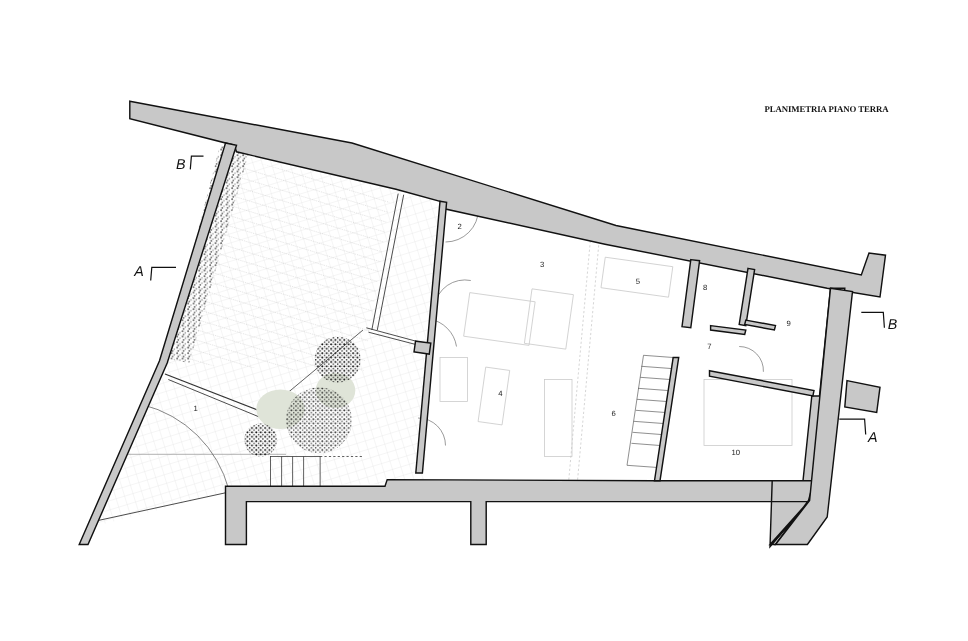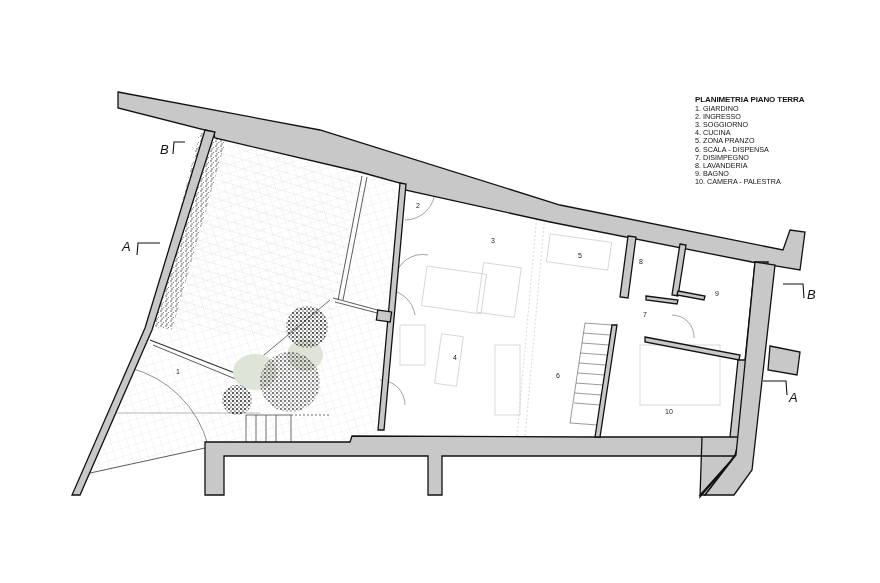--- a/index.html
+++ b/index.html
@@ -1,18 +1,18 @@
 <!DOCTYPE html>
 <html><head>
 <meta charset="utf-8">
 <style>
   html,body{margin:0;padding:0;background:#ffffff;}
   body{width:880px;height:583px;position:relative;overflow:hidden;font-family:"Liberation Sans",sans-serif;}
   #plan{position:absolute;left:0;top:0;width:880px;height:583px;}
-  .legend{position:absolute;left:695px;top:96px;font-size:7.2px;line-height:8.1px;color:#111;font-family:Liberation Sans, sans-serif;}
+  .legend{position:absolute;left:695px;top:96px;font-size:7.2px;line-height:8.1px;color:#111;font-family:Liberation Serif, serif;}
   .legend-title{font-weight:bold;font-size:8px;margin-bottom:1px;letter-spacing:-0.1px;}
   .legend ol{list-style:none;margin:0;padding:0;}
   .room-num{font-family:"Liberation Sans",sans-serif;font-size:7px;fill:#222;}
   .section-label{font-family:"Liberation Sans",sans-serif;font-size:13px;font-style:italic;fill:#111;}
 </style>
 </head>
 <body>
 
 <svg id="plan" viewBox="0 0 880 583" xmlns="http://www.w3.org/2000/svg">
   <defs>
@@ -143,25 +143,13 @@
     <polyline points="763,381 786,381 787,395"></polyline>
   </g>
   <text class="section-label" x="160" y="154">B</text>
   <text class="section-label" x="122" y="251">A</text>
   <text class="section-label" x="807" y="299">B</text>
   <text class="section-label" x="789" y="402">A</text>
 </svg>
 
 <div class="legend">
   <div class="legend-title">PLANIMETRIA PIANO TERRA</div>
-  <ol>
-    <li>1. GIARDINO</li>
-    <li>2. INGRESSO</li>
-    <li>3. SOGGIORNO</li>
-    <li>4. CUCINA</li>
-    <li>5. ZONA PRANZO</li>
-    <li>6. SCALA - DISPENSA</li>
-    <li>7. DISIMPEGNO</li>
-    <li>8. LAVANDERIA</li>
-    <li>9. BAGNO</li>
-    <li>10. CAMERA - PALESTRA</li>
-  </ol>
 </div>
 
 </body></html>

